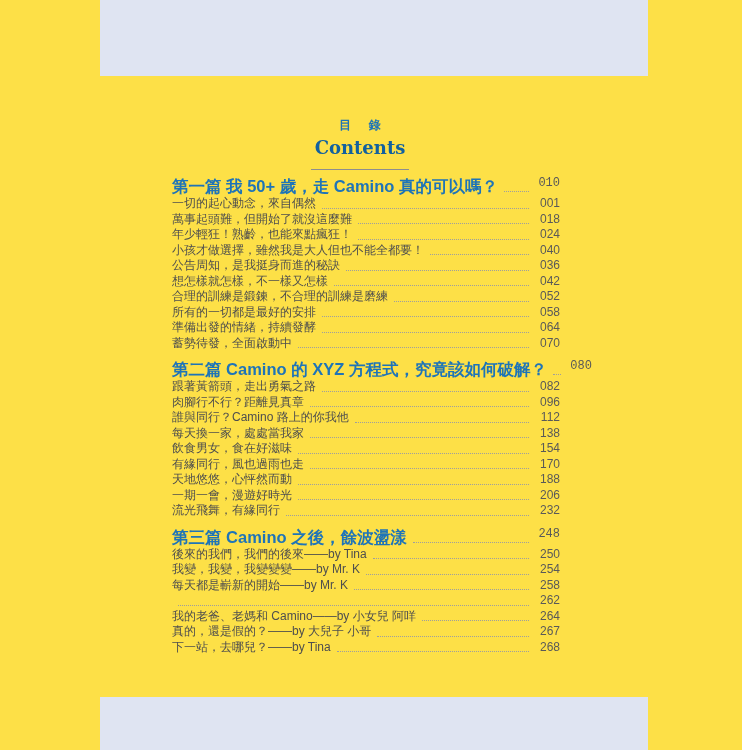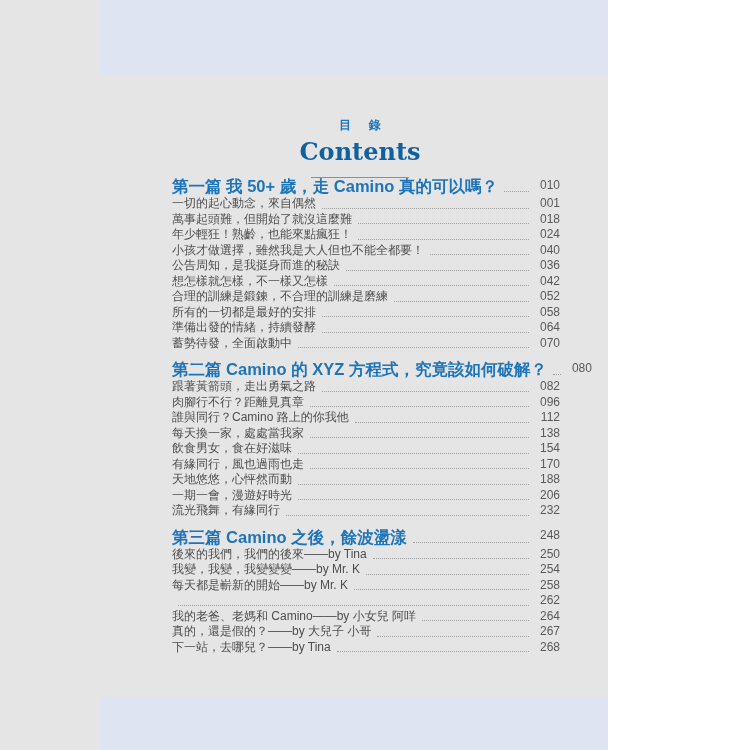--- a/index.html
+++ b/index.html
@@ -1,20 +1,20 @@
 <!DOCTYPE html>
 <html style="--accent_blue: #1e74b8; --header_blue: #12619f; --band_lavender: #dfe4f2; --body_text: #4e4e4e; --page_number: #595959; --dot_leader: #9e9e9e; --divider: #8e8e8e;"><head>
 <meta charset="utf-8">
 <style>
   html, body { margin: 0; padding: 0; background: #ffffff; }
   .canvas {
     position: relative;
-    width: 608px;
+    width: 742px;
     height: 750px;
-    background: #e5e5e5;
+    background: #fde047;
     overflow: hidden;
     font-family: "Liberation Sans", "DejaVu Sans", sans-serif;
   }
   .band {
     position: absolute;
     left: 100px;
     width: 548px;
     background: var(--band_lavender, #dfe4f2);
   }
   .band-top { top: 0; height: 76px; }
@@ -30,39 +30,39 @@
   .hdr-zh {
     font-size: 12px;
     font-weight: bold;
     letter-spacing: 7px;
     color: var(--accent_blue, #1e74b8);
     padding-left: 7px; 
   }
   .hdr-en {
     margin-top: 3px;
     font-family: "DejaVu Serif", "Liberation Serif", serif;
-    font-size: 24px;
+    font-size: 18px;
     font-weight: bold;
     color: var(--header_blue, #12619f);
   }
   .hdr-rule {
     width: 98px;
     height: 1px;
     background: var(--divider, #8e8e8e);
     margin: 11px auto 0;
   }
 
   .toc {
     position: absolute;
     top: 168px;
     left: 172px;
     width: 388px;
   }
   .sec { margin-top: 8px; }
-  .row { display: flex; align-items: center; }
+  .row { display: flex; align-items: flex-start; }
   .sec-row {
     color: var(--accent_blue, #1e74b8);
     font-weight: bold;
     font-size: 16.5px;
     line-height: 20px;
     height: 20px;
     white-space: nowrap;
   }
   .entry-row {
     color: var(--body_text, #4e4e4e);
@@ -81,21 +81,21 @@
   .sec-row .dots { margin-bottom: 4px; }
   .pg {
     flex: 0 0 auto;
     width: 26px;
     text-align: right;
     font-weight: normal;
     font-size: 12px;
     color: var(--page_number, #595959);
     line-height: 15.5px;
   }
-  .sec-row .pg { padding-bottom: 1px; }
+  .sec-row .pg { padding-bottom: 1px; font-family: Liberation Mono, monospace; }
 </style>
 </head>
 <body>
 
 <div class="canvas">
   <div class="band band-top"></div>
 
   <div class="hdr">
     <div class="hdr-zh">目 錄</div>
     <div class="hdr-en">Contents</div>

